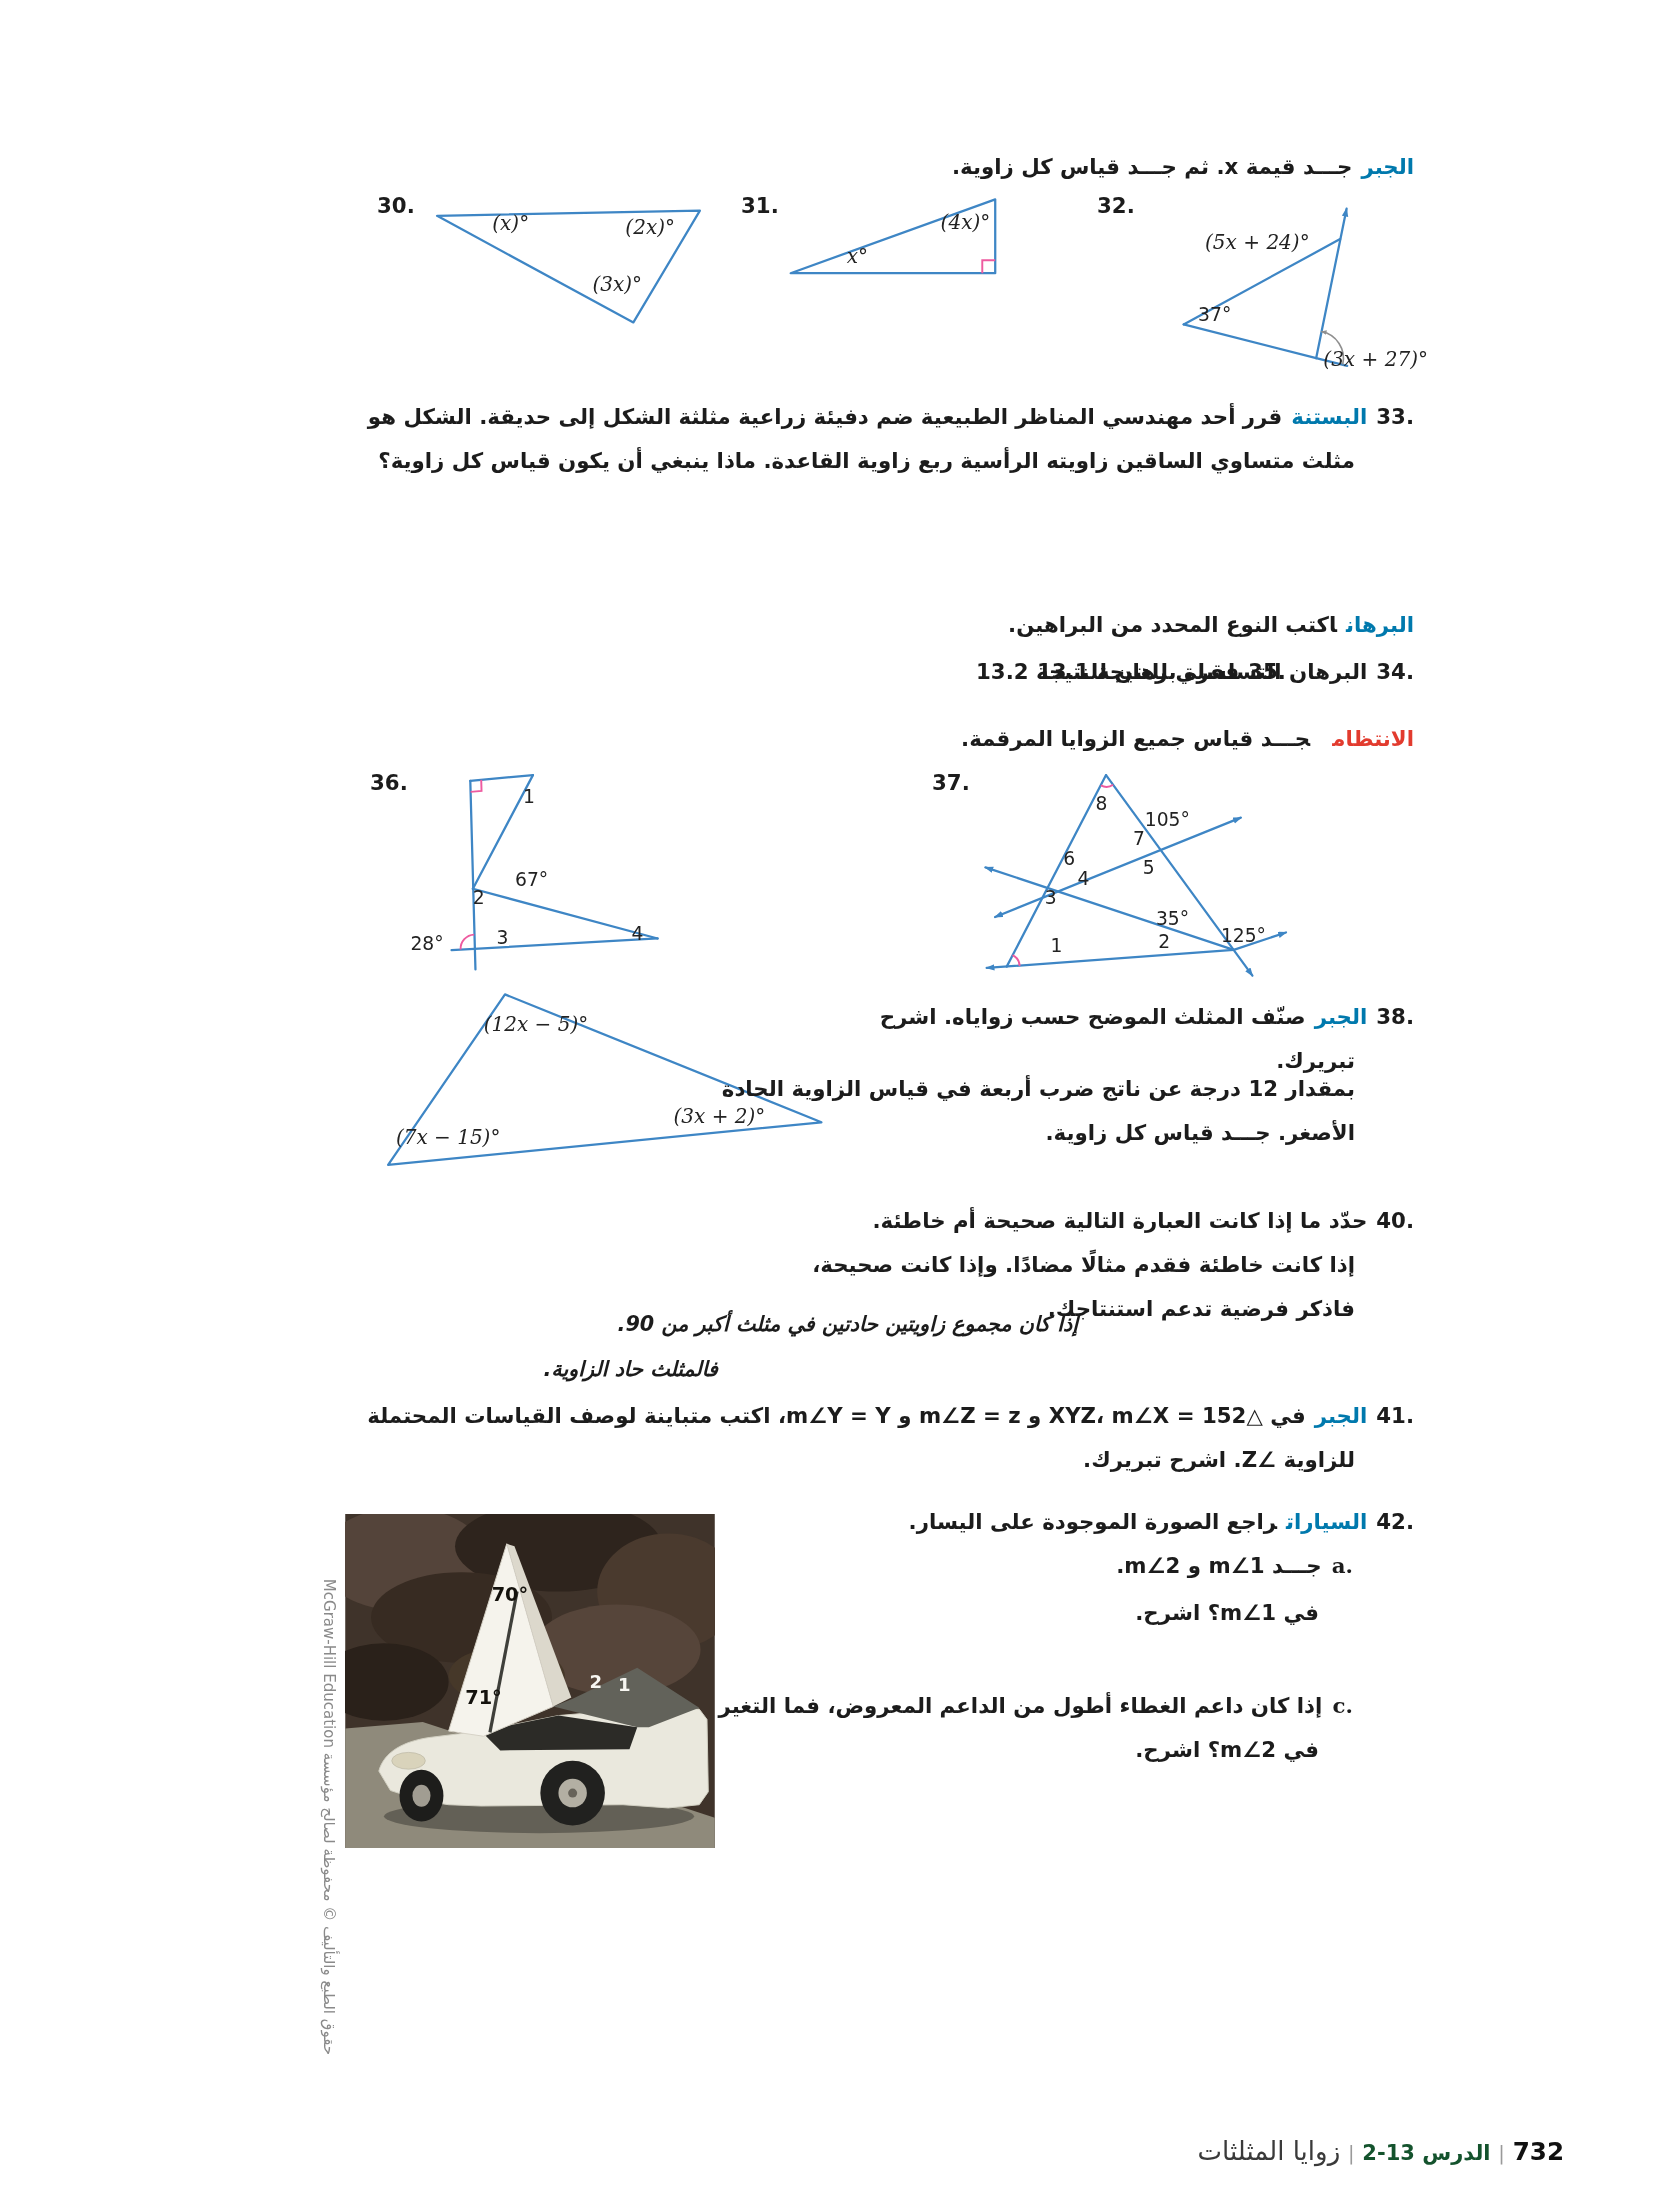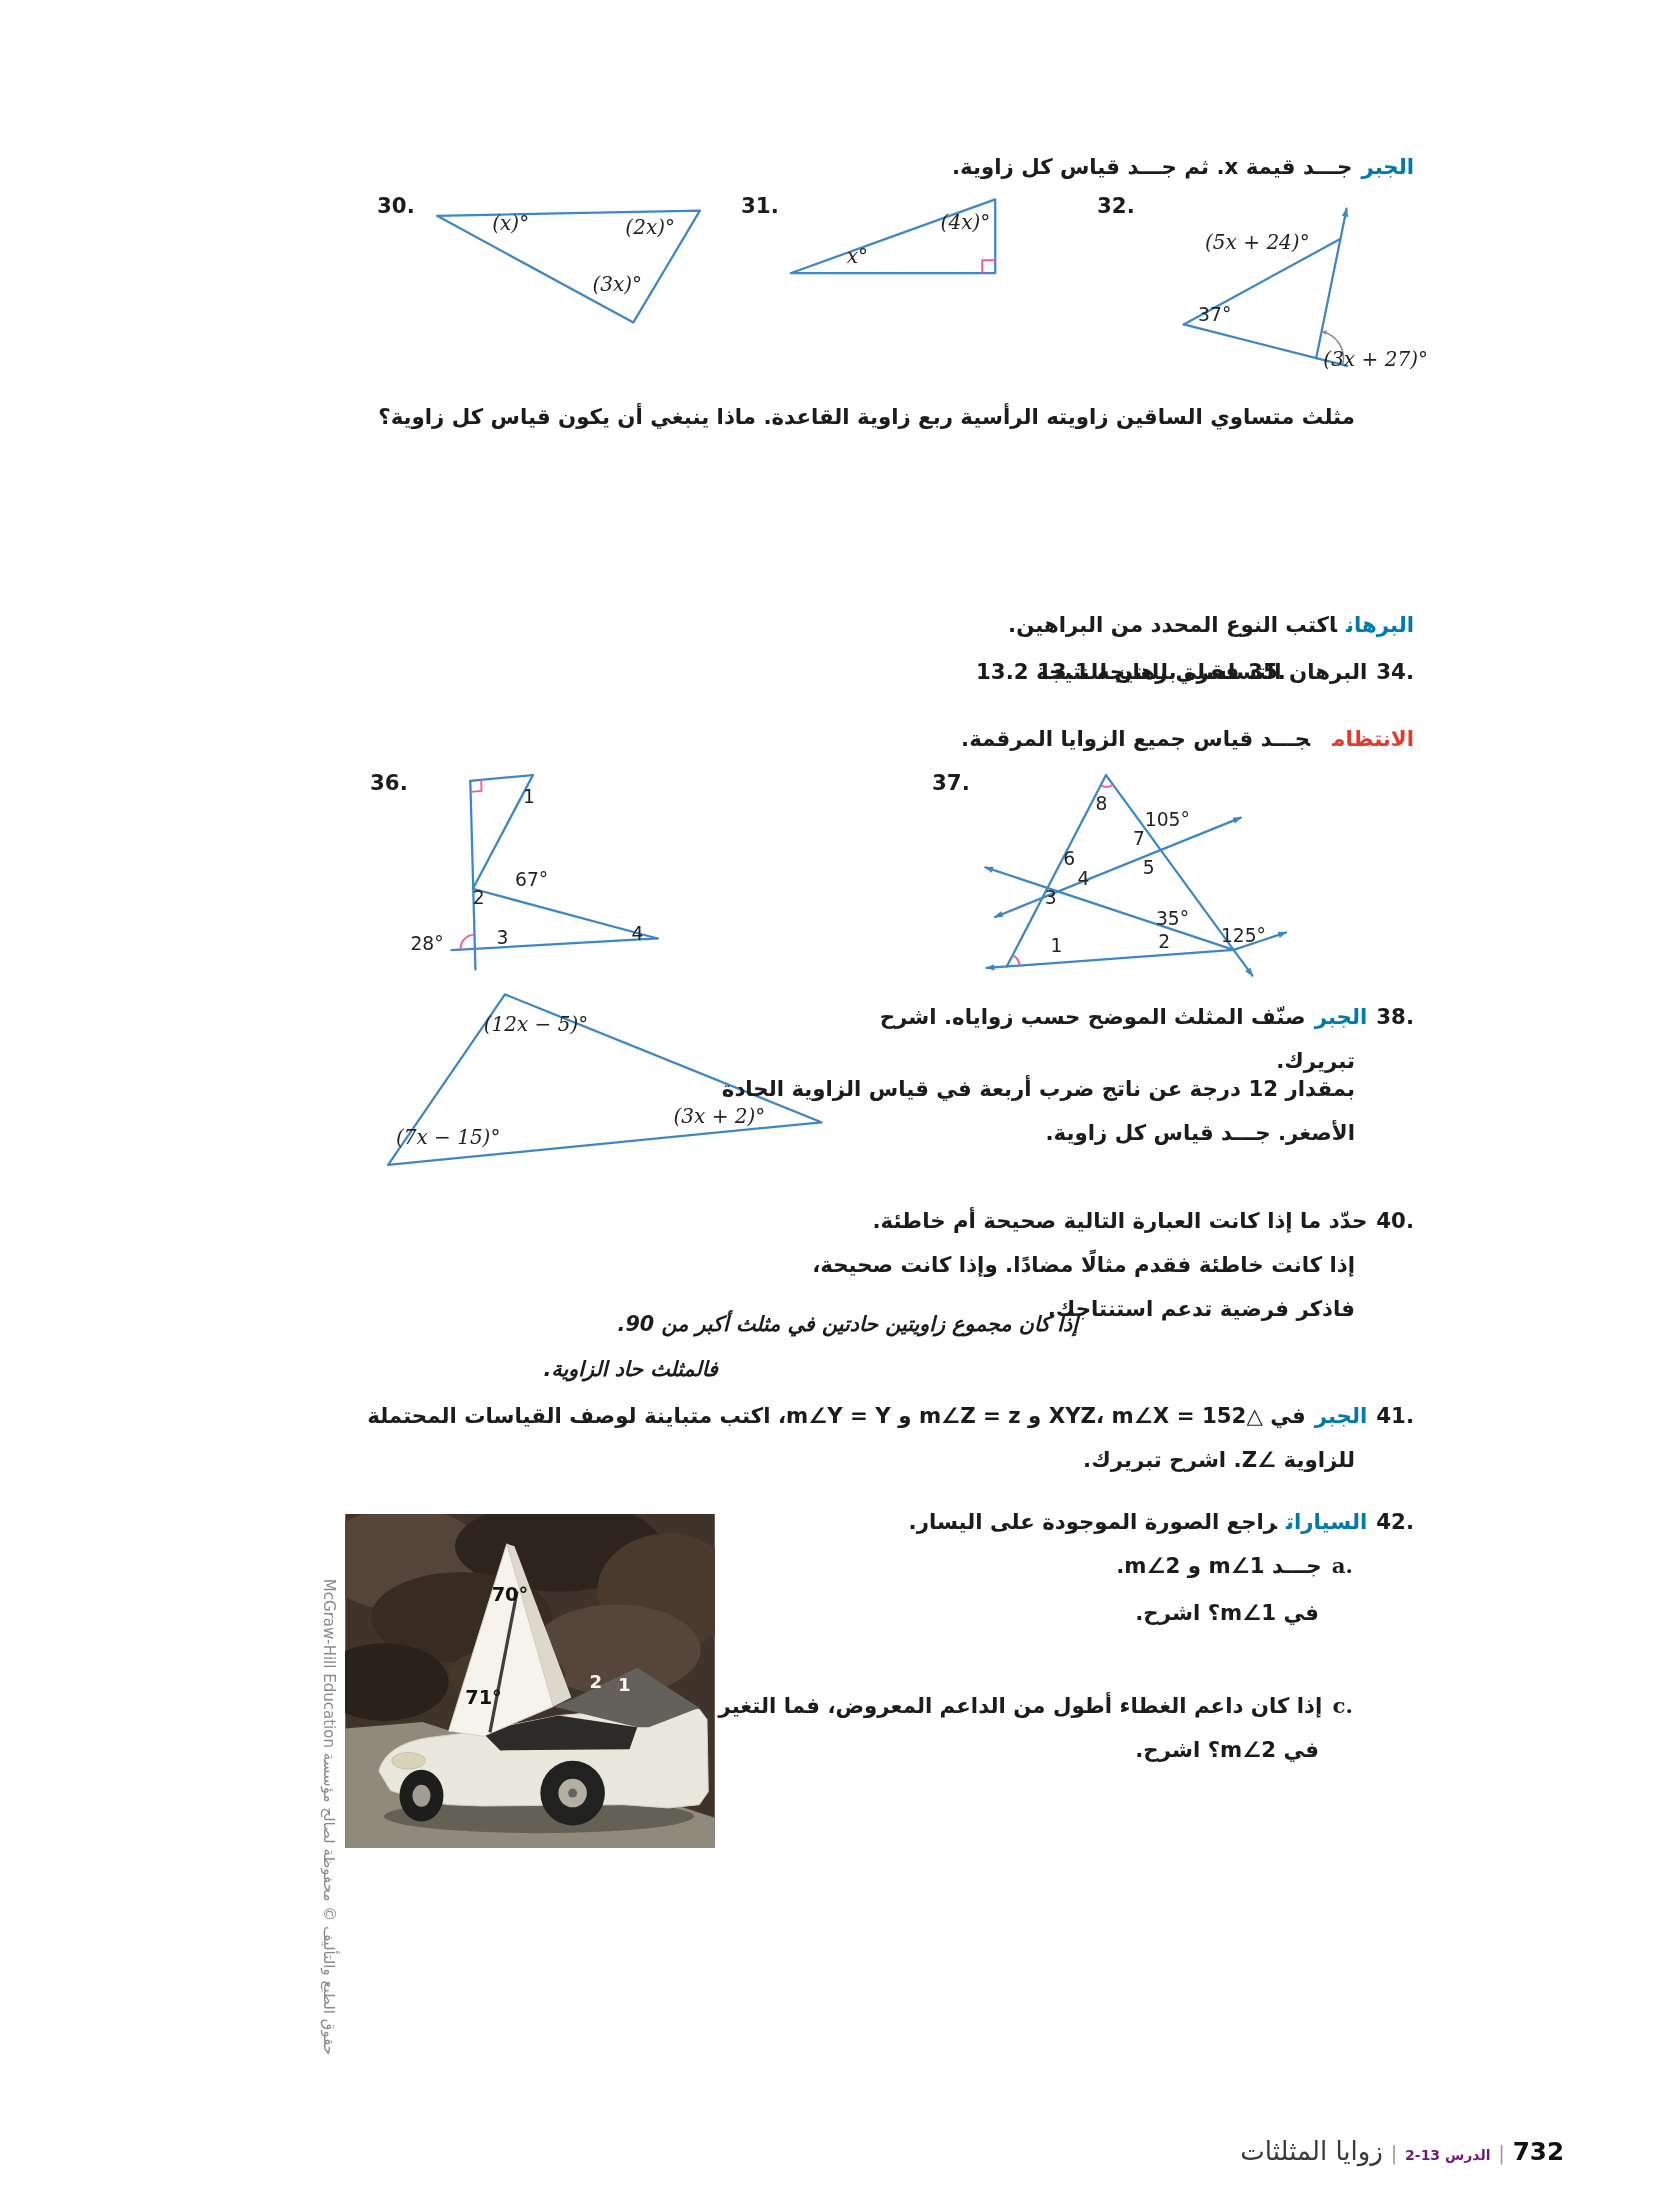--- a/index.html
+++ b/index.html
@@ -27,21 +27,21 @@
   .pink-line{stroke:#ee5ba0;stroke-width:3;fill:none;}
   .gray-line{stroke:#8f8f8f;stroke-width:2.5;fill:none;}
   .copyright{
     position:absolute;left:128px;top:1383px;width:672px;
     transform:rotate(90deg);transform-origin:0 0;
     font-size:15px;color:#8a8a8a;direction:rtl;text-align:right;white-space:nowrap;
   }
   .footer{position:absolute;right:90px;top:2136px;white-space:nowrap;}
   .footer .pg{font-size:24.6px;font-weight:700;color:#111;}
   .footer .sep{font-size:19.4px;color:#9a9a9a;margin:0 7.8px;font-weight:400;}
-  .footer .lesson{font-size:14px;font-weight:700;color:#701a75;}
+  .footer .lesson{font-size:21px;font-weight:700;color:#14532d;}
   .footer .topic{font-size:26px;font-weight:400;color:#3a3a3a;}
 </style>
 </head>
 <body>
 
 <div class="page">
 
   <div class="hdr" style="right:240px;top:145px;">
     <span class="line"><span class="kw">الجبر</span><span>جـــد قيمة x. ثم جـــد قياس كل زاوية.</span></span>
   </div>
@@ -77,20 +77,21 @@
     <line class="blue-line" x1="55" y1="194" x2="260" y2="246"></line>
     <line class="blue-line" x1="260" y1="246" x2="307" y2="15" marker-end="url(#ar32)"></line>
     <line class="blue-line" x1="260" y1="246" x2="308" y2="258"></line>
     <path class="gray-line" d="M301,256 A42 42 0 0 0 268,205" marker-end="url(#arg32)"></path>
     <text x="169" y="78" text-anchor="middle">(5x + 24)°</text>
     <text class="plain" x="103" y="188" text-anchor="middle">37°</text>
     <text x="352" y="258" text-anchor="middle">(3x + 27)°</text>
   </svg>
 
   <div class="prob" style="right:240px;top:395px;width:1163px;">
+    <div class="line"><span class="num" dir="ltr">33.</span><span class="kw">البستنة</span><span>قرر أحد مهندسي المناظر الطبيعية ضم دفيئة زراعية مثلثة الشكل إلى حديقة. الشكل هو</span></div>
     <div class="line cont">مثلث متساوي الساقين زاويته الرأسية ربع زاوية القاعدة. ماذا ينبغي أن يكون قياس كل زاوية؟</div>
   </div>
 
   <div class="hdr" style="right:240px;top:603px;">
     <span class="line"><span class="kw">البرهان</span><span>اكتب النوع المحدد من البراهين.</span></span>
   </div>
 
   <div class="prob" style="right:240px;top:650px;">
     <span class="line"><span class="num" dir="ltr">34.</span><span>البرهان التسلسلي للنتيجة 13.1</span></span>
   </div>

